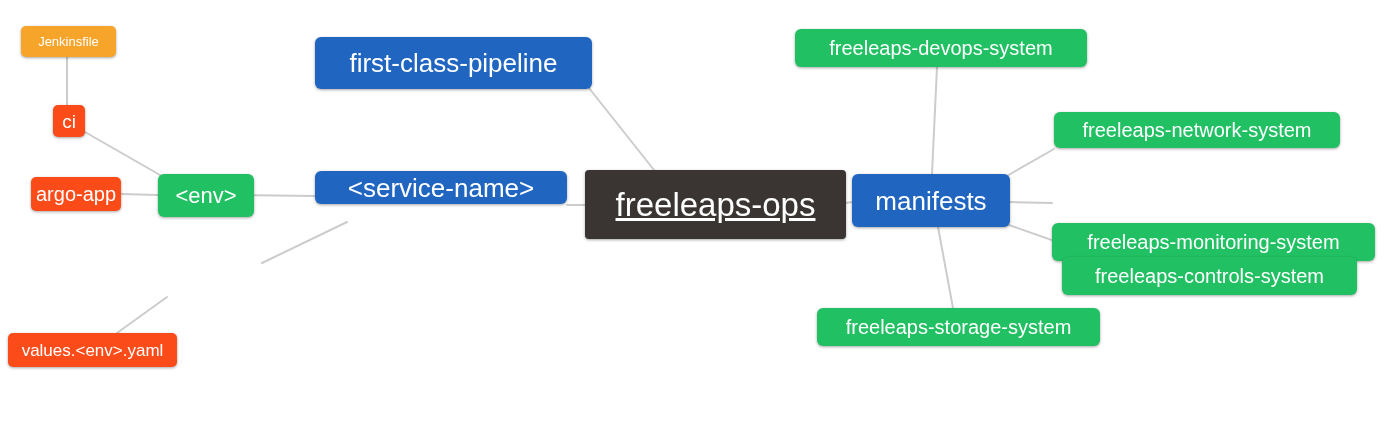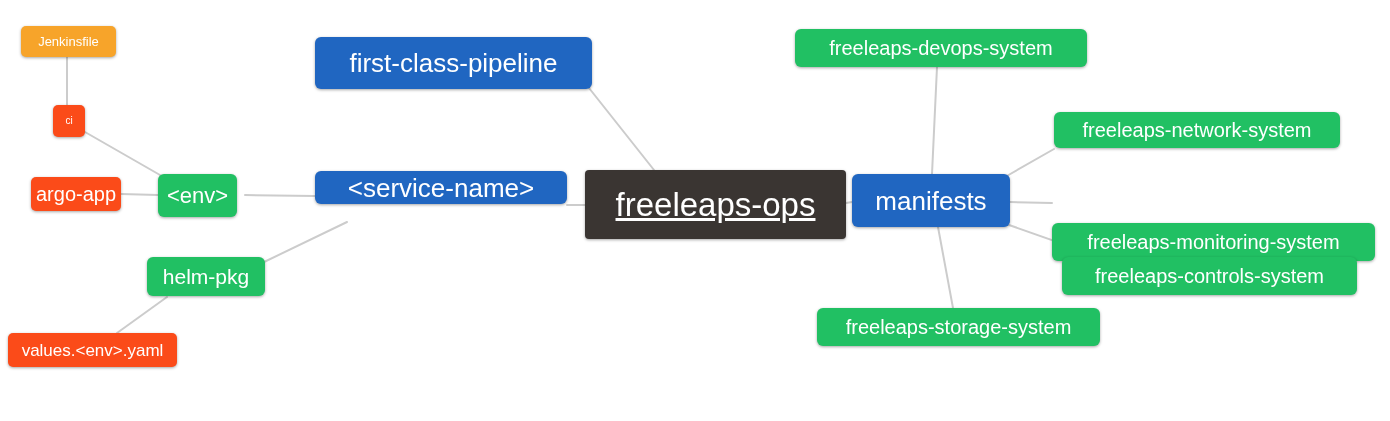--- a/index.html
+++ b/index.html
@@ -74,27 +74,26 @@
     <line class="edge" x1="846" y1="203" x2="852" y2="202"></line>
     <line class="edge" x1="932" y1="174" x2="937" y2="67"></line>
     <line class="edge" x1="1005" y1="177" x2="1054" y2="149"></line>
     <line class="edge" x1="1010" y1="202" x2="1052" y2="203"></line>
     <line class="edge" x1="1009" y1="225" x2="1100" y2="257"></line>
     <line class="edge" x1="938" y1="227" x2="953" y2="308"></line>
   </svg>
 
   <div class="node orange" style="left:21px;  top:26px;  width:95px;  height:31px; font-size:13px;">Jenkinsfile</div>
 
-  <div class="node red" style="left:53px;  top:105px; width:32px;  height:32px; font-size:10px;">ci</div>
+  <div class="node red" style="left:53px;  top:105px; width:32px;  height:32px; font-size:19px;">ci</div>
 
   <div class="node red" style="left:31px;  top:177px; width:90px;  height:34px; font-size:20px;">argo-app</div>
 
-  <div class="node green" style="left:158px; top:174px; width:79px;  height:43px; font-size:22px;">&lt;env&gt;</div>
+  <div class="node green" style="left:158px; top:174px; width:96px;  height:43px; font-size:22px;">&lt;env&gt;</div>
 
-  <div class="node green" style="left:147px; top:257px; width:118px; height:39px; font-size:21px;">helm-pkg</div>
 
   <div class="node red" style="left:8px;   top:333px; width:169px; height:34px; font-size:17px;">values.&lt;env&gt;.yaml</div>
 
   <div class="node blue" style="left:315px; top:37px;  width:277px; height:52px; font-size:26px;">first-class-pipeline</div>
 
   <div class="node blue" style="left:315px; top:171px; width:252px; height:33px; font-size:26px;">&lt;service-name&gt;</div>
 
   <div class="node root" style="left:585px; top:170px; width:261px; height:69px; font-size:33px;">freeleaps-ops</div>
 
   <div class="node blue" style="left:852px; top:174px; width:158px; height:53px; font-size:26px;">manifests</div>

